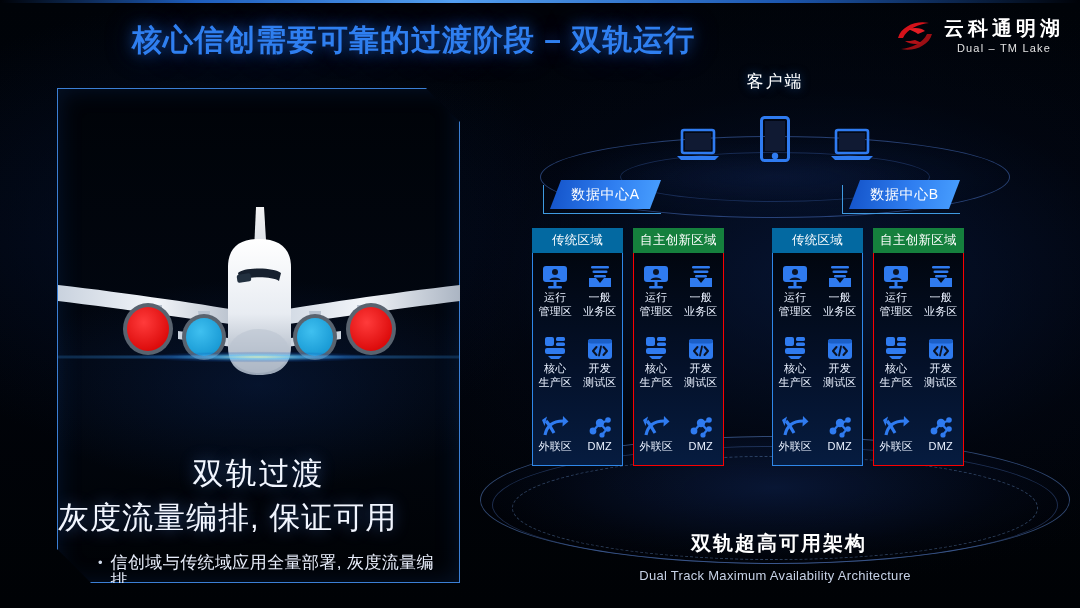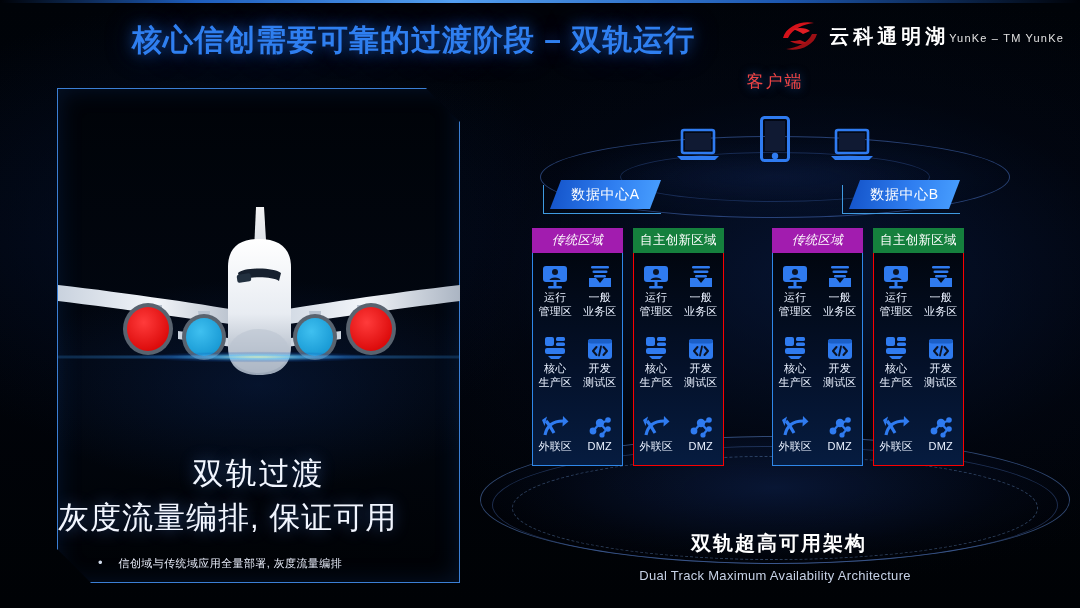--- a/index.html
+++ b/index.html
@@ -28,21 +28,21 @@
   .title{
     position:absolute; left:112px; top:20px;
     font-size:30px; font-weight:bold; letter-spacing:1px;
     color:#2f7ff0;
     text-shadow:0 0 14px rgba(40,120,255,.55), 0 0 30px rgba(30,90,200,.35);
     white-space:nowrap;
     margin-left:20px;
   }
   .logo{ position:absolute; right:16px; top:18px; display:flex; align-items:center; gap:9px; }
   .logo-mark{ width:40px; height:36px; position:relative; }
-  .logo-txt{ display:flex; align-items:center; line-height:1;justify-content:center; }
+  .logo-txt{ display:flex; flex-direction:column; align-items:center; line-height:1;justify-content:center; }
   .logo-cn{ font-size:20px; font-weight:bold; color:#ffffff; letter-spacing:4px; }
   .logo-en{ font-size:11px; color:#e2e2e2; letter-spacing:1.2px; margin-top:5px; }
 
   
   .left-panel{
     position:absolute; left:57px; top:88px; width:403px; height:495px;
     border:1.4px solid #3b7fd4;
     background:
       radial-gradient(ellipse 360px 150px at 50% 60%, rgba(12,40,92,.38) 0%, rgba(0,0,0,0) 70%),
       linear-gradient(180deg,#000308 0%,#020711 55%,#000205 100%);
@@ -66,28 +66,28 @@
     text-shadow:0 0 16px rgba(90,150,255,.45);
   }
   .lp-h2{
     position:absolute; left:0; right:0; top:408px; text-align:left;
     font-size:31px; color:#f2f6ff; font-weight:500; letter-spacing:1px;
     text-shadow:0 0 16px rgba(90,150,255,.45);
   }
   .bullets{ position:absolute; left:40px; top:465px; width:345px; }
   .bullet{ display:flex; align-items:flex-start; gap:8px; margin-bottom:12px; }
   .bullet .dot{ color:#cfd9ea; font-size:13px; line-height:18px; }
-  .bullet .txt{ font-size:11px; color:#e8eefb; line-height:18px; letter-spacing:.4px;margin-left:8px; }
+  .bullet .txt{ font-size:17px; color:#e8eefb; line-height:18px; letter-spacing:.4px; }
 
   
   .diagram{ position:absolute; left:470px; top:60px; width:610px; height:548px; }
 
   .client-label{
     position:absolute; left:0; right:0; top:10px; text-align:center;
-    font-size:17px; color:#ef4444; letter-spacing:2px;
+    font-size:17px; color:#ffffff; letter-spacing:2px;
     text-shadow:0 0 10px rgba(40,130,240,.5);
   }
   .client-ellipse{
     position:absolute; left:70px; top:76px; width:470px; height:82px;
     border:1px solid rgba(70,110,190,.55); border-radius:50%;
     background:radial-gradient(ellipse at 50% 50%, rgba(12,28,66,.35) 0%, rgba(0,0,0,0) 72%);
   }
   .client-ellipse.inner{ left:150px; top:92px; width:310px; height:50px; border-color:rgba(60,100,180,.35); }
   .devices{ position:absolute; left:0; right:0; top:56px; display:flex; justify-content:center; align-items:flex-end; gap:40px; }
 
@@ -123,21 +123,21 @@
   .columns{ position:absolute; left:0; top:168px; width:610px; height:238px; display:flex; }
   .dc-group{ display:flex; gap:10px; }
   .dc-group.a{ margin-left:62px; }
   .dc-group.b{ margin-left:48px; }
 
   .zone-col{ width:91px; display:flex; flex-direction:column; }
   .zone-head{
     height:25px; display:flex; align-items:center; justify-content:center;
     font-size:12.5px; color:#fff; letter-spacing:.3px; font-weight:500;
   }
-  .zone-col.trad .zone-head{ background:#a21caf;font-style:italic; }
+  .zone-col.trad .zone-head{ background:#0369a1; }
   .zone-col.inno .zone-head{ background:#15803d; }
   .zone-body{
     flex:1; display:grid; grid-template-columns:1fr 1fr; grid-auto-rows:1fr;
     background:linear-gradient(180deg,#01060f 0%, #04112a 55%, #061c40 100%);
   }
   .zone-col.trad .zone-body{ border:1.4px solid #2f87e8; border-top:none; }
   .zone-col.inno .zone-body{ border:1.8px solid #fb0000; border-top:none; }
 
   .cell{ display:flex; flex-direction:column; align-items:center; justify-content:center; gap:2px; padding-top:4px; }
   .cell .ic{ height:26px; display:flex; align-items:flex-end; }
@@ -165,21 +165,21 @@
   <div class="logo-mark">
     <svg width="40" height="36" viewBox="0 0 40 36">
       <path d="M3 20 C6 8, 22 2, 34 5 C24 6, 12 11, 8 20 Z" fill="#d4121a"></path>
       <path d="M37 16 C34 28, 18 34, 6 31 C16 30, 28 25, 32 16 Z" fill="#9b0f14"></path>
       <path d="M13 11 C20 9, 27 10, 30 13 L23 16 C21 14, 17 13, 13 11 Z" fill="#e21d24"></path>
       <path d="M10 23 C14 26, 22 27, 27 25 L20 22 C17 23, 13 23, 10 23 Z" fill="#b31117"></path>
     </svg>
   </div>
   <div class="logo-txt">
     <div class="logo-cn">云科通明湖</div>
-    <div class="logo-en">YunKe – TM YunKe</div>
+    <div class="logo-en">Dual – TM Lake</div>
   </div>
 </div>
 
 <div class="left-panel">
 
   <svg class="plane" viewBox="0 0 403 200" preserveAspectRatio="none">
     <defs>
       <linearGradient id="fus" x1="0" y1="0" x2="0" y2="1">
         <stop offset="0" stop-color="#ffffff"></stop>
           <stop offset=".55" stop-color="#e8ecf2"></stop>

